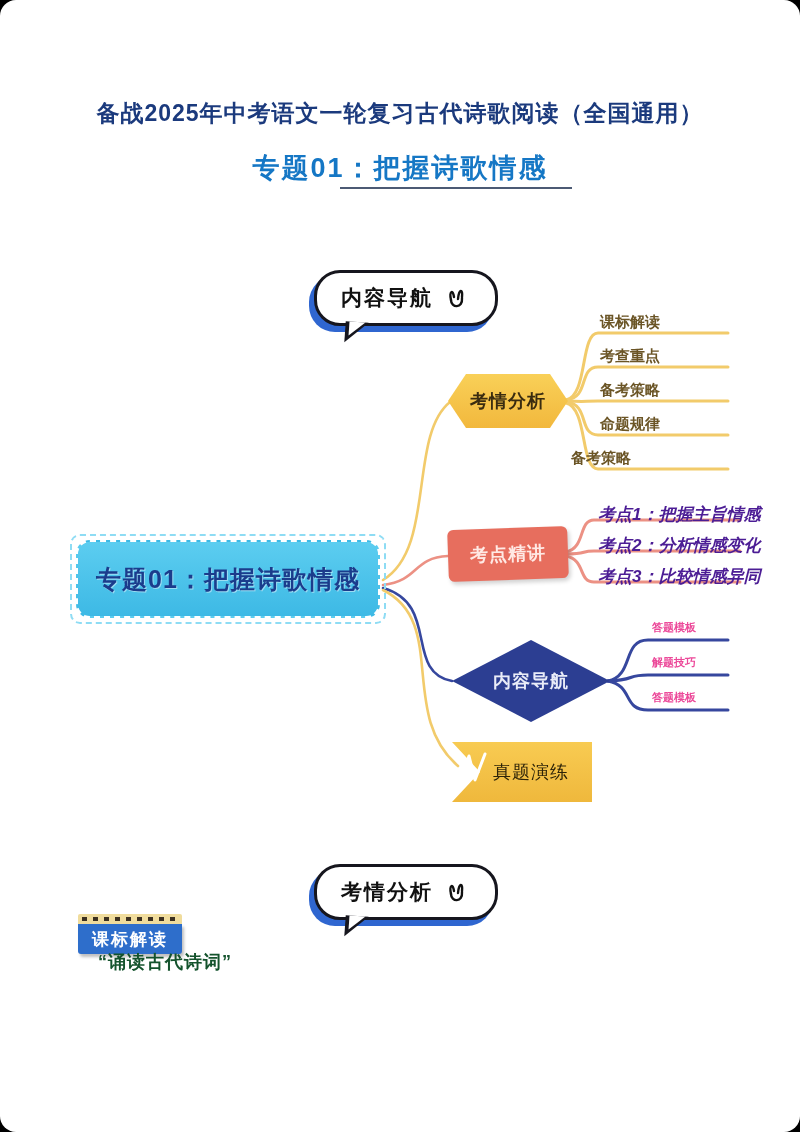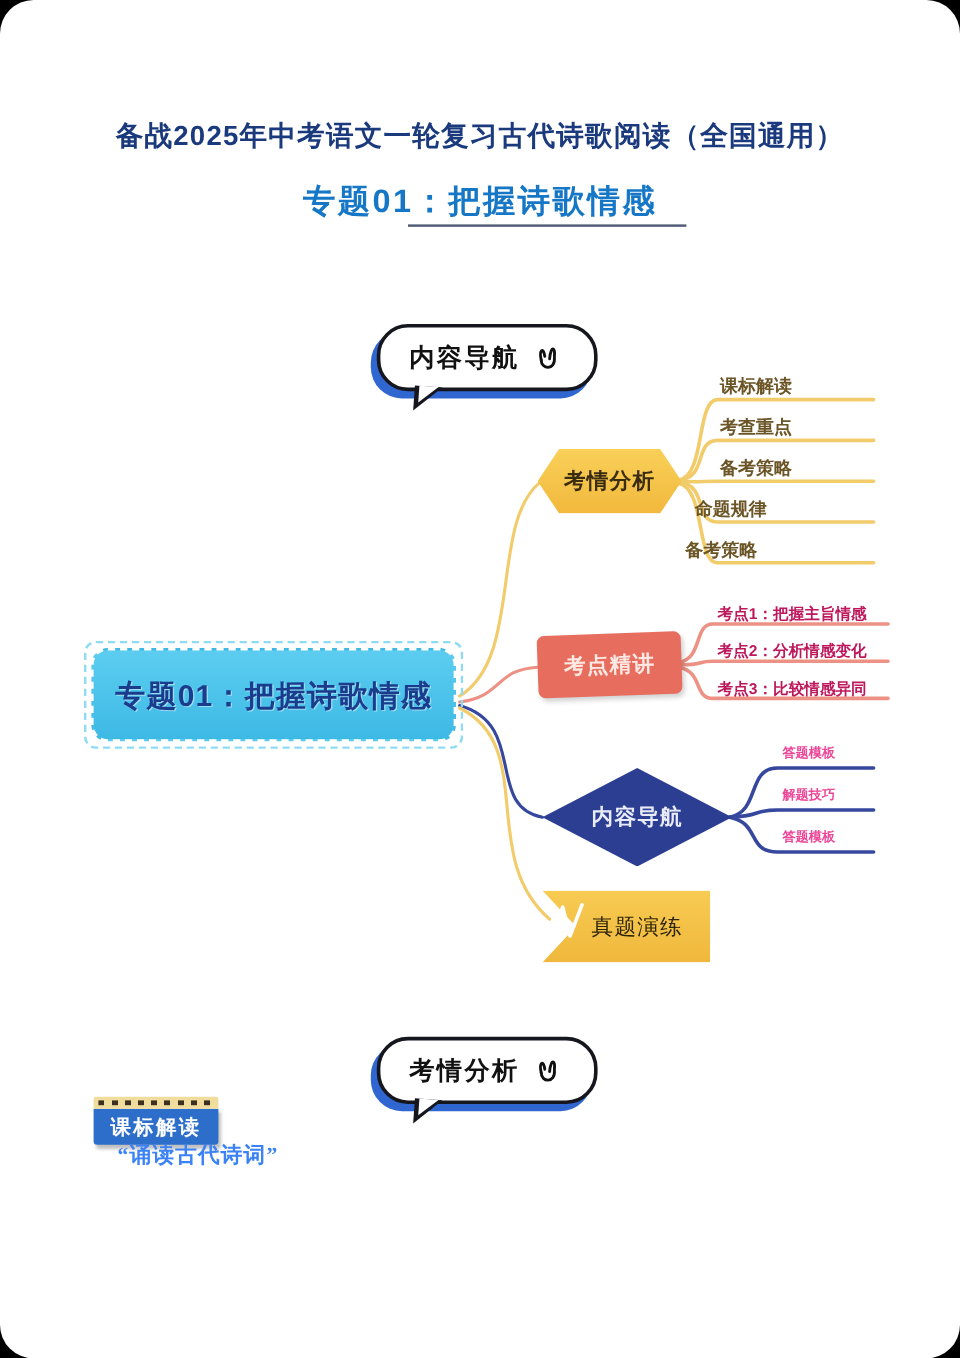--- a/index.html
+++ b/index.html
@@ -1,17 +1,17 @@
 <!DOCTYPE html>
 <html><head>
 <meta charset="utf-8">
 <style>
   html,body{margin:0;padding:0;background:#000;}
   body{font-family:"Liberation Sans","DejaVu Sans",sans-serif;}
-  .page{position:relative;width:800px;height:1132px;margin:0 auto;background:#ffffff;border-radius:28px;overflow:hidden;}
+  .page{position:relative;width:800px;height:1132px;margin:0 auto;background:#ffffff;border-radius:16px;overflow:hidden;}
 
   
   .title1{position:absolute;top:98px;left:0;width:100%;text-align:center;
     font-size:23px;font-weight:800;color:#1b3a7d;letter-spacing:1px;}
   .title2{position:absolute;top:150px;left:0;width:100%;text-align:center;
     font-size:27px;font-weight:800;color:#1577c5;letter-spacing:2px;}
   .title2-underline{position:absolute;top:187px;left:340px;width:232px;height:2px;background:#4c5a74;}
 
   
   .bubble{position:absolute;width:178px;height:50px;background:#fff;border:3px solid #16161e;
@@ -49,33 +49,33 @@
     font-size:18px;font-weight:700;color:#e9ecf8;letter-spacing:1px;}
   .node-flag{left:452px;top:742px;width:140px;height:60px;
     background:linear-gradient(#f8cb52,#efb83c);
     clip-path:polygon(0 0,100% 0,100% 100%,0 100%,20% 50%);
     font-size:18px;font-weight:400;color:#2e2408;letter-spacing:1px;padding-left:18px;
     box-sizing:border-box;}
   .flag-zigzag{position:absolute;left:456px;top:748px;z-index:3;}
 
   .child{position:absolute;z-index:2;font-weight:700;white-space:nowrap;}
   .child-y{font-size:15px;color:#6b5526;}
-  .child-r{font-size:13px;color:#be185d;}
+  .child-r{font-size:17px;color:#4c1d95;font-style:italic;}
   .child-b{font-size:11px;color:#ec4899;}
 
   
   .kb-block{position:absolute;left:78px;top:914px;width:104px;z-index:2;}
   .kb-strip{position:relative;height:10px;background:#f0dc9c;border-radius:2px 2px 0 0;}
   .kb-strip::before{content:"";position:absolute;left:4px;right:4px;top:3px;height:4px;
     background:repeating-linear-gradient(90deg,#3c3020 0 5px,transparent 5px 11px);}
   .kb-badge{height:30px;background:#2e6ecb;color:#fff;font-size:17px;font-weight:700;
     display:flex;align-items:center;justify-content:center;letter-spacing:2px;
     border-radius:0 0 3px 3px;box-shadow:2px 3px 3px rgba(0,0,0,.25);}
   .red-quote{position:absolute;left:98px;top:950px;font-size:18px;font-weight:800;
-    color:#3b82f6;letter-spacing:1px;z-index:2;font-family:Liberation Serif, serif;}
+    color:#14532d;letter-spacing:1px;z-index:2;}
 </style>
 </head>
 <body>
 
 <div class="page">
 
   <div class="title1">备战2025年中考语文一轮复习古代诗歌阅读（全国通用）</div>
   <div class="title2">专题01：把握诗歌情感</div>
   <div class="title2-underline"></div>
 
@@ -130,21 +130,21 @@
   <div class="node node-flag">
     <span>真题演练</span>
   </div>
   <svg class="flag-zigzag" width="34" height="44" viewBox="0 0 34 44">
     <polyline points="3,34 13,8 19,32 29,6" fill="none" stroke="#ffffff" stroke-width="3" stroke-linecap="round" stroke-linejoin="round"></polyline>
   </svg>
 
   <div class="child child-y" style="left:600px;top:313px;">课标解读</div>
   <div class="child child-y" style="left:600px;top:347px;">考查重点</div>
   <div class="child child-y" style="left:600px;top:381px;">备考策略</div>
-  <div class="child child-y" style="left:579px;top:415px;text-align:center;">命题规律</div>
+  <div class="child child-y" style="left:600px;top:415px;text-align:center;">命题规律</div>
   <div class="child child-y" style="left:571px;top:449px;">备考策略</div>
 
   <div class="child child-r" style="left:598px;top:503px;">考点1：把握主旨情感</div>
   <div class="child child-r" style="left:598px;top:534px;">考点2：分析情感变化</div>
   <div class="child child-r" style="left:598px;top:565px;">考点3：比较情感异同</div>
 
   <div class="child child-b" style="left:652px;top:620px;">答题模板</div>
   <div class="child child-b" style="left:652px;top:655px;">解题技巧</div>
   <div class="child child-b" style="left:652px;top:690px;">答题模板</div>
 

